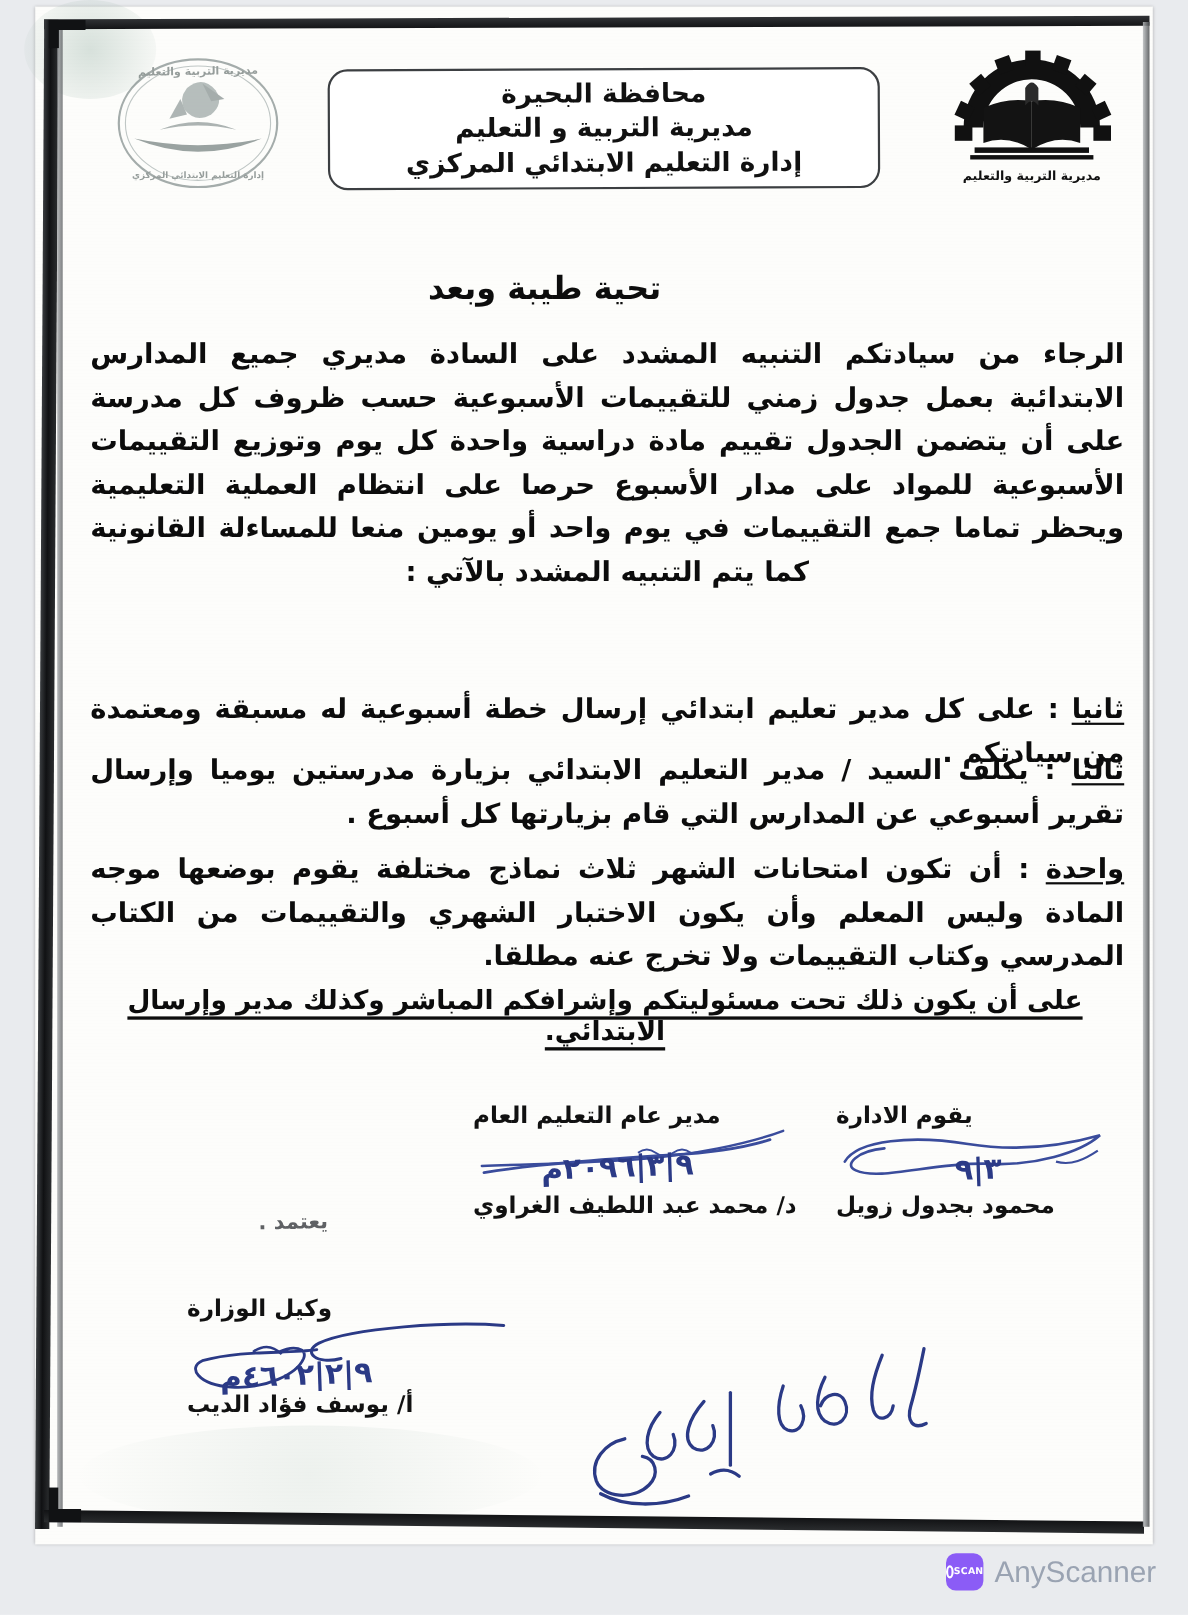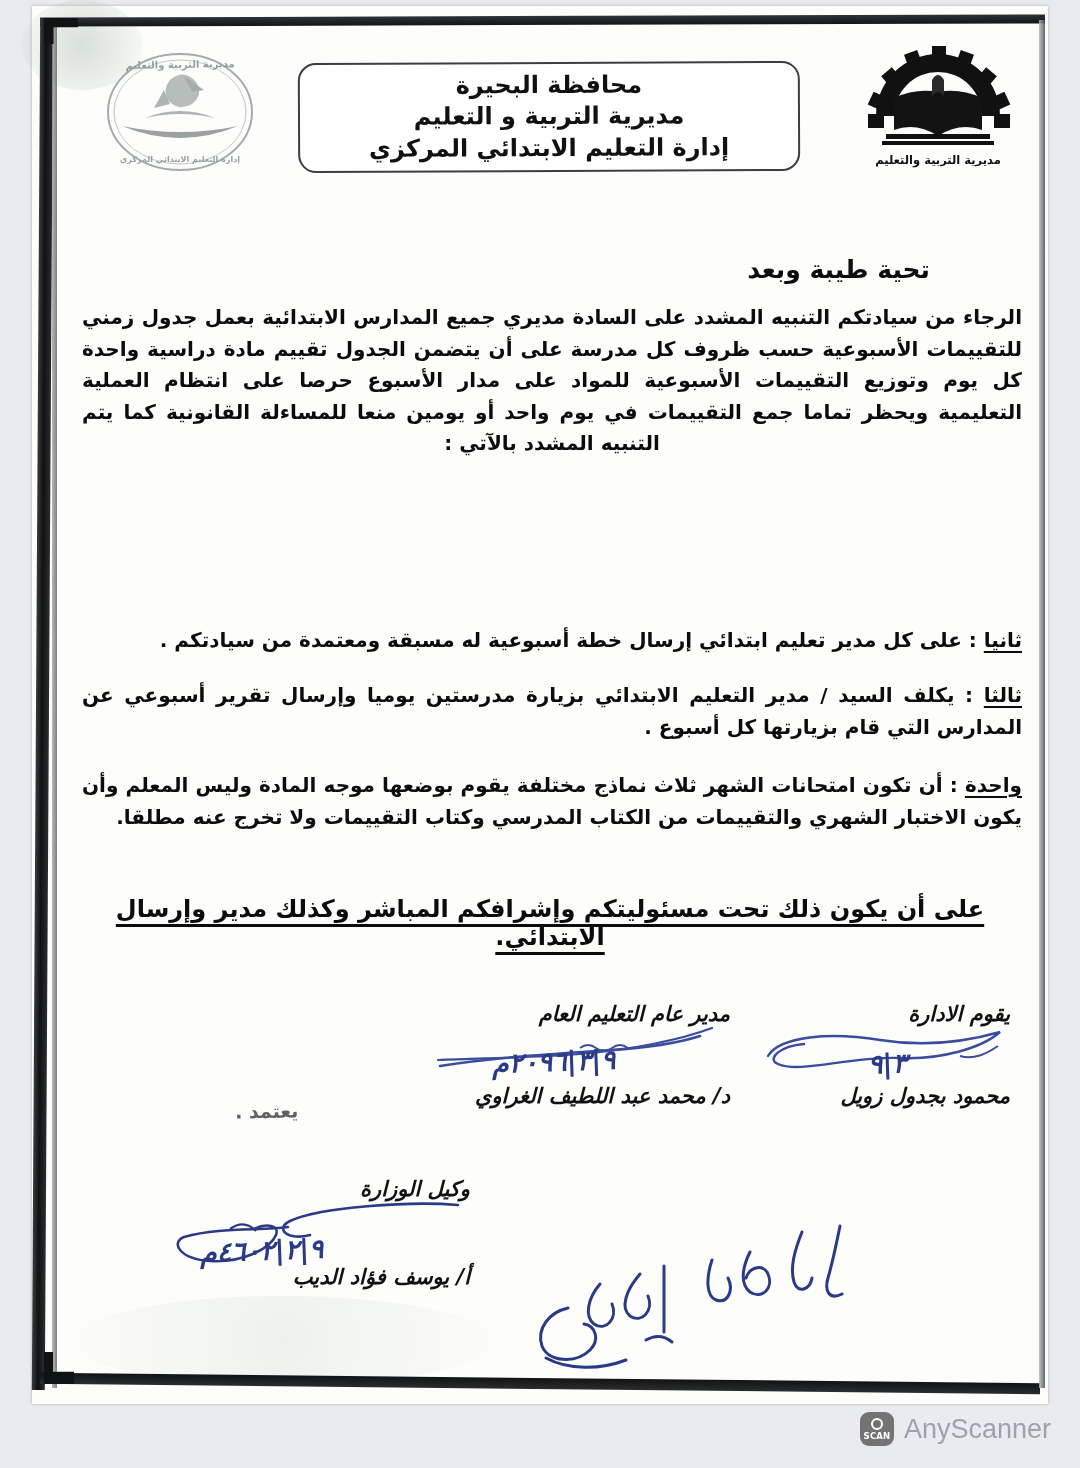--- a/index.html
+++ b/index.html
@@ -148,30 +148,30 @@
     font-weight: 700;
   }
   #addressee {
     left: 0; top: 182px; width: 940px;
     text-align: center;
     font-size: 25px;
     padding-right: 60px;
     box-sizing: border-box;
   }
   #greeting {
-    left: 0; top: 233px; width: 870px;
-    text-align: right;
+    left: 0; top: 223px; width: 870px;
+    text-align: center;
+    font-size: 29px;
+  }
+
+  .body-para {
+    position: absolute;
+    color: #0c0c0c;
+    font-weight: 700;
     font-size: 25px;
-  }
-
-  .body-para {
-    position: absolute;
-    color: #0c0c0c;
-    font-weight: 700;
-    font-size: 20px;
     line-height: 1.58;
     text-align: justify;
     text-align-last: right;
     direction: rtl;
   }
   #para-main {
     left: 22px; top: 280px; width: 940px;
     text-align: justify;
     text-align-last: center;
   }
@@ -191,21 +191,21 @@
     font-size: 24px;
     font-weight: 700;
     color: #0c0c0c;
     text-align: center;
     text-decoration: underline;
     text-underline-offset: 7px;
     text-decoration-thickness: 2.5px;
   }
 
   
-  .sig-block { position: absolute; text-align: right; font-style: italic; }
+  .sig-block { position: absolute; text-align: left; }
   .sig-title {
     font-size: 21px; font-weight: 700; color: #111;
     white-space: nowrap;
   }
   .sig-name {
     font-size: 21px; font-weight: 700; color: #111;
     white-space: nowrap;
   }
   .sig-scribble {
     position: relative;
@@ -246,22 +246,22 @@
 
   
   #watermark {
     position: absolute;
     left: 860px; top: 1412px;
     display: flex; align-items: center; gap: 10px;
     direction: ltr;
   }
   #scan-badge {
     width: 34px; height: 34px; border-radius: 9px;
-    background: #737373;
-    display:flex; flex-direction:column;
+    background: #8b5cf6;
+    display:flex; flex-direction:row;
     align-items:center; justify-content:center;
     color:#fff;
   }
   #scan-badge .ring {
     width: 12px; height: 12px; border-radius:50%;
     border: 2.5px solid #fff; box-sizing:border-box;
     margin-bottom:1px;
   }
   #scan-badge .scan-word {
     font-size: 8.5px; font-weight: 700; letter-spacing: .2px;

